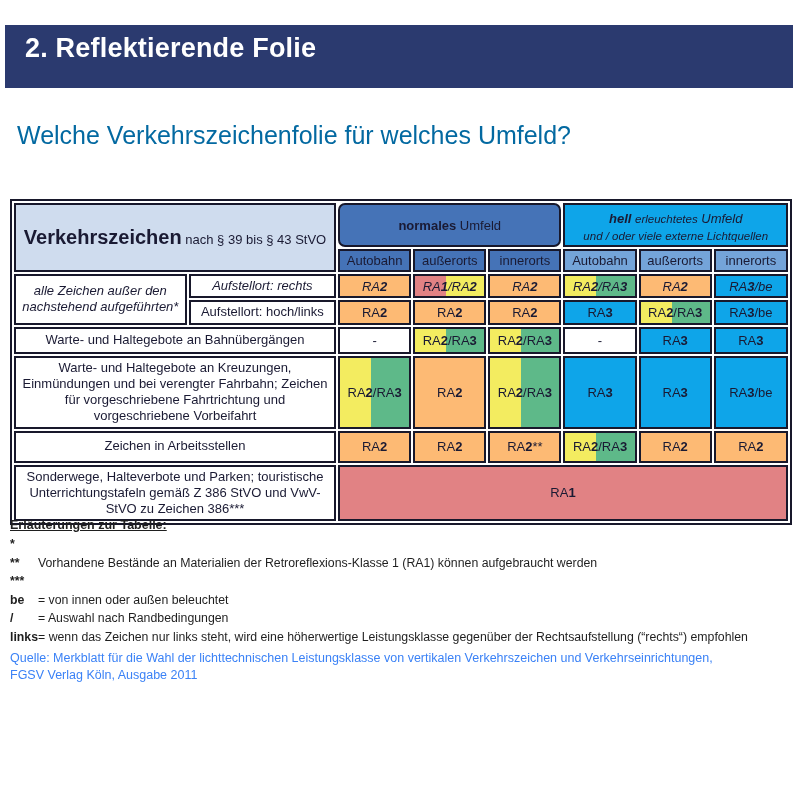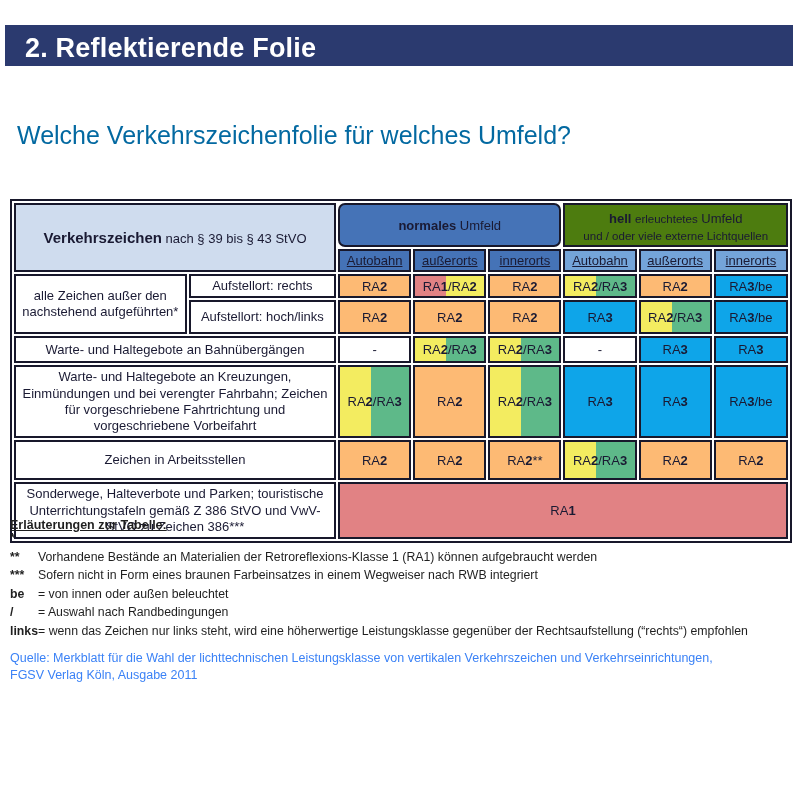--- a/index.html
+++ b/index.html
@@ -2,21 +2,21 @@
 <html><head>
 <meta charset="utf-8">
 <style>
   html,body{margin:0;padding:0;}
   body{
     width:800px;height:800px;position:relative;background:#ffffff;
     font-family:"Liberation Sans", sans-serif;color:#1f1f1f;
   }
   
   .titlebar{
-    position:absolute;left:5px;top:25px;width:788px;height:41px;
+    position:absolute;left:5px;top:25px;width:788px;height:63px;
     background:#2b3a6f;color:#ffffff;
   }
   .titlebar span{
     display:block;padding-left:20px;line-height:46px;
     font-size:27px;font-weight:bold;letter-spacing:0.2px;
   }
   .subtitle{
     position:absolute;left:17px;top:121px;width:760px;
     font-size:25px;color:#0369a1;
   }
@@ -27,51 +27,51 @@
     background:#ffffff;border:2px solid #18182b;
     table-layout:fixed;
   }
   table.matrix td{
     border:2px solid #18182b;box-sizing:border-box;
     text-align:center;vertical-align:middle;
     font-size:13px;color:#1a1a33;padding:2px 4px;
     overflow:hidden;
   }
   tr.r-head{height:44px;} tr.r-sub{height:18px;}
-  tr.r1{height:16px;} tr.r2{height:34px;} tr.r3{height:27px;}
-  tr.r4{height:56px;} tr.r5{height:40px;} tr.r6{height:53px;}
+  tr.r1{height:16px;font-style:italic;} tr.r2{height:24px;} tr.r3{height:27px;}
+  tr.r4{height:56px;} tr.r5{height:32px;} tr.r6{height:53px;}
   td.corner{background:#cfdcee;color:#1a1a33;}
-  td.corner b{font-size:15px;}
+  td.corner b{font-size:20px;}
   td.corner .small{font-size:13px;}
   td.gh{color:#ffffff;}
   td.gh-normal{background:#4573b7;font-size:21px;border-radius:7px;}
-  td.gh-hell{background:#4d7c0f;font-size:21px;padding-top:1px;}
+  td.gh-hell{background:#0ea5e9;font-size:21px;padding-top:1px;font-style:italic;}
   td.gh-hell .tiny,.hl2{font-size:11.5px;}
   td.gh-hell .hl1{line-height:22px;}
   td.gh-hell .hl2{line-height:13px;}
-  td.sh{color:#ffffff;font-size:13px;padding:1px 2px;text-decoration:underline;}
+  td.sh{color:#ffffff;font-size:13px;padding:1px 2px;}
   td.sh-n{background:#4573b7;}
   td.sh-h{background:#74a4d9;}
   td.lbl{
     text-align:left;padding:3px 6px 3px 8px;background:#ffffff;
     color:#2d2d2d;font-size:13.5px;line-height:1.25;
   }
   td.val{font-size:13px;}
   td.val b{font-weight:bold;}
   .bg-y{background:#fdba74;}
   .bg-g{background:#0ea5e9;}
   .bg-r{background:#e18284;}
   .bg-w{background:#ffffff;}
   .bg-ry{background:linear-gradient(90deg,#e18284 0 45%,#f3ec60 45% 100%);}
   .bg-yg{background:linear-gradient(90deg,#f3ec60 0 45%,#5eb989 45% 100%);}
   
   .notes{position:absolute;left:10px;top:518px;width:782px;}
   .notes-h{
     font-size:12.5px;font-weight:bold;text-decoration:underline;
-    margin-bottom:0;color:#1f1f1f;
+    margin-bottom:6px;color:#1f1f1f;
   }
   .fn{display:flex;font-size:12.3px;line-height:13px;margin-bottom:5.5px;color:#1f1f1f;}
   .fn .m{font-weight:bold;min-width:28px;flex-shrink:0;}
   .source{
     position:absolute;left:10px;top:650px;width:782px;
     font-size:12.5px;line-height:1.32;color:#3b82f6;
   }
 </style>
 </head>
 <body>
@@ -177,21 +177,20 @@
   <div class="notes-h">Erläuterungen zur Tabelle:</div>
   <div class="fn">
     <span class="m">*</span>
   </div>
   <div class="fn">
     <span class="m">**</span>
     <span>Vorhandene Bestände an Materialien der Retroreflexions-Klasse 1 (RA1) können aufgebraucht werden</span>
   </div>
   <div class="fn">
     <span class="m">***</span>
-    <span>Sofern nicht in Form eines braunen Farbeinsatzes in einem Wegweiser nach RWB integriert</span>
   </div>
   <div class="fn">
     <span class="m">be</span>
     <span>= von innen oder außen beleuchtet</span>
   </div>
   <div class="fn">
     <span class="m">/</span>
     <span>= Auswahl nach Randbedingungen</span>
   </div>
   <div class="fn">

